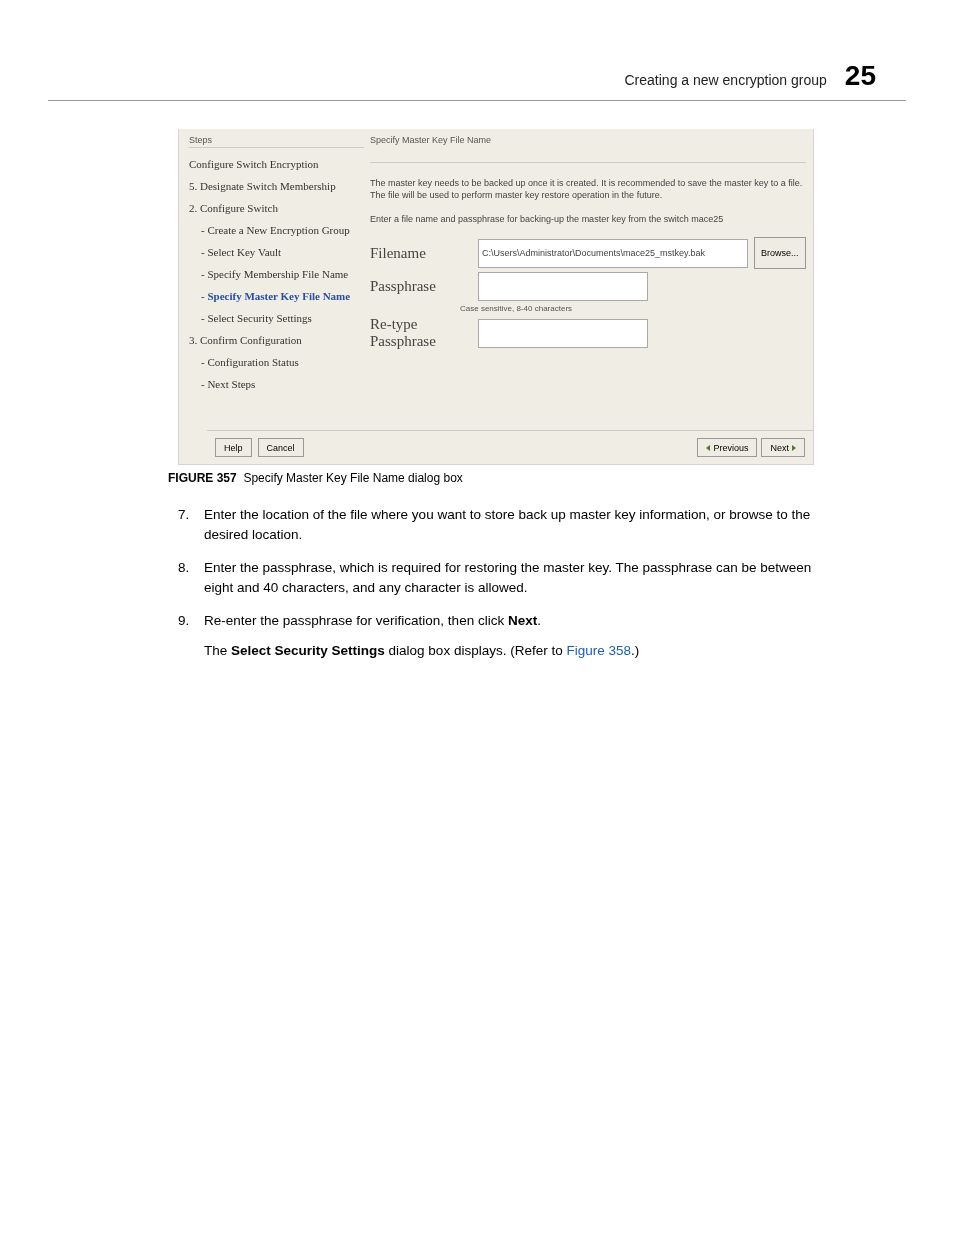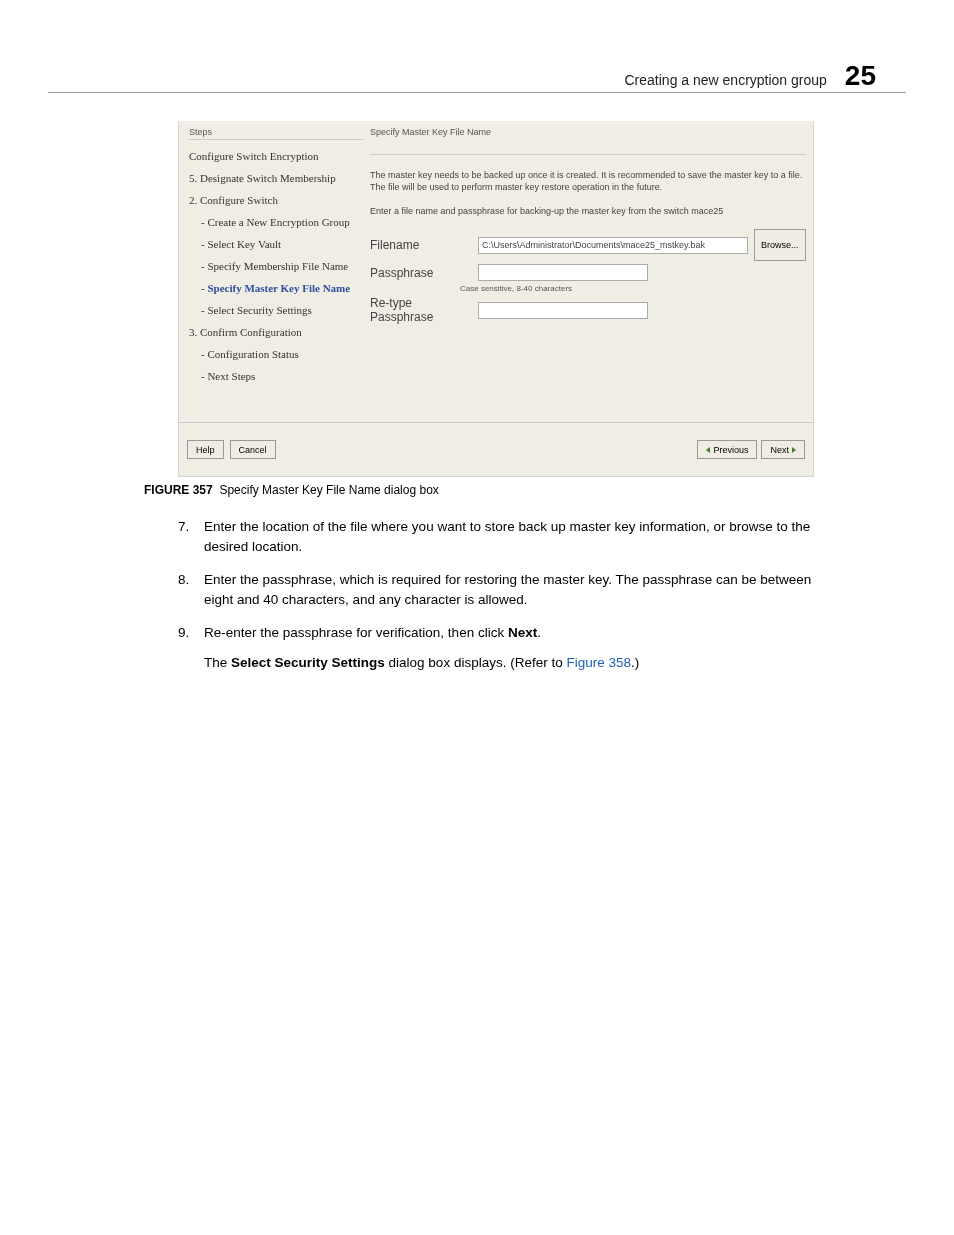--- a/index.html
+++ b/index.html
@@ -12,21 +12,21 @@
   }
   .page {
     padding: 60px 48px 40px 48px;
   }
   .header-row {
     display: flex;
     justify-content: flex-end;
     align-items: baseline;
     gap: 18px;
     padding-right: 30px;
-    padding-bottom: 0;
+    padding-bottom: 8px;
     border-bottom: 1px solid #999;
     margin-bottom: 28px;
   }
   .header-title {
     font-size: 14px;
     color: #222;
   }
   .header-num {
     font-size: 28px;
     font-weight: bold;
@@ -98,26 +98,27 @@
     line-height: 1.35;
     margin-bottom: 12px;
   }
   .form-row {
     display: flex;
     align-items: center;
     margin-bottom: 3px;
   }
   .form-label {
     width: 108px;
-    font-size: 12px;
-    color: #444;
+    font-size: 15px;
+    color: #444;
+    font-family: Liberation Serif, serif;
   }
   .text-input {
     font-size: 9px;
-    height: 17px;
+    height: 29px;
     border: 1px solid #aaa;
     background: #fff;
     padding: 1px 3px;
     color: #444;
   }
   .text-input.filename { width: 270px; }
   .text-input.pass { width: 170px; }
   .browse-btn {
     margin-left: 6px;
     height: 32px;
@@ -130,23 +131,24 @@
   .hint {
     font-size: 8px;
     color: #555;
     margin-left: 90px;
     margin-top: 1px;
     margin-bottom: 3px;
   }
 
   .dialog-footer {
     border-top: 1px solid #ccc;
-    padding: 17px 8px;
+    padding: 7px 8px;
     display: flex;
     align-items: center;
+    margin-left: 28px;
   }
   .footer-left { display: flex; gap: 6px; }
   .footer-right { margin-left: auto; display: flex; gap: 4px; }
   .wiz-btn {
     height: 19px;
     font-size: 9px;
     border: 1px solid #999;
     background: #efece3;
     padding: 0 8px;
     cursor: pointer;
@@ -156,21 +158,21 @@
   }
   .tri-left {
     display:inline-block;width:0;height:0;border-top:3px solid transparent;border-bottom:3px solid transparent;border-right:4px solid #4a7a35;
   }
   .tri-right {
     display:inline-block;width:0;height:0;border-top:3px solid transparent;border-bottom:3px solid transparent;border-left:4px solid #4a7a35;
   }
 
   
   .caption {
-    margin-left: 96px;
+    margin-left: 120px;
     font-size: 12px;
     margin-top: 6px;
     margin-bottom: 20px;
   }
   .caption b { font-weight: bold; }
 
   .ol {
     list-style: none;
     padding: 0;
     margin: 0 80px 0 130px;

